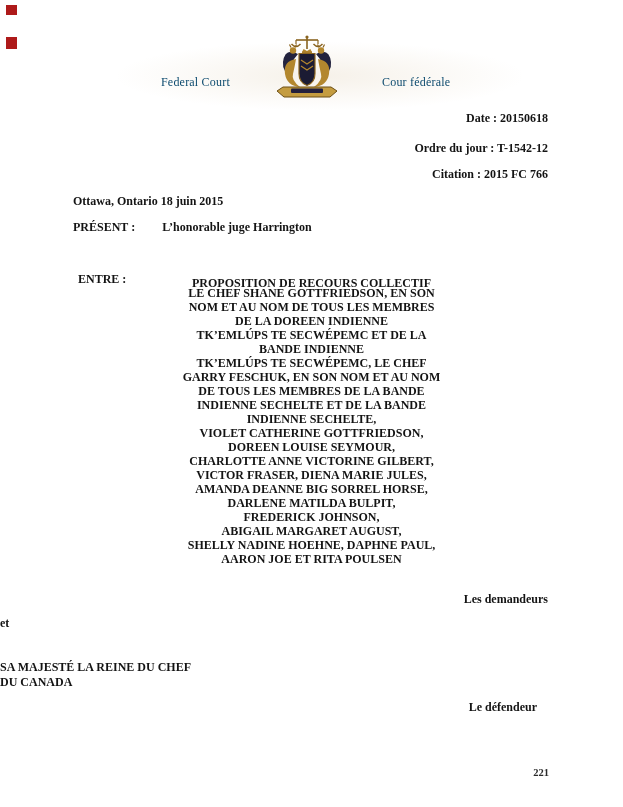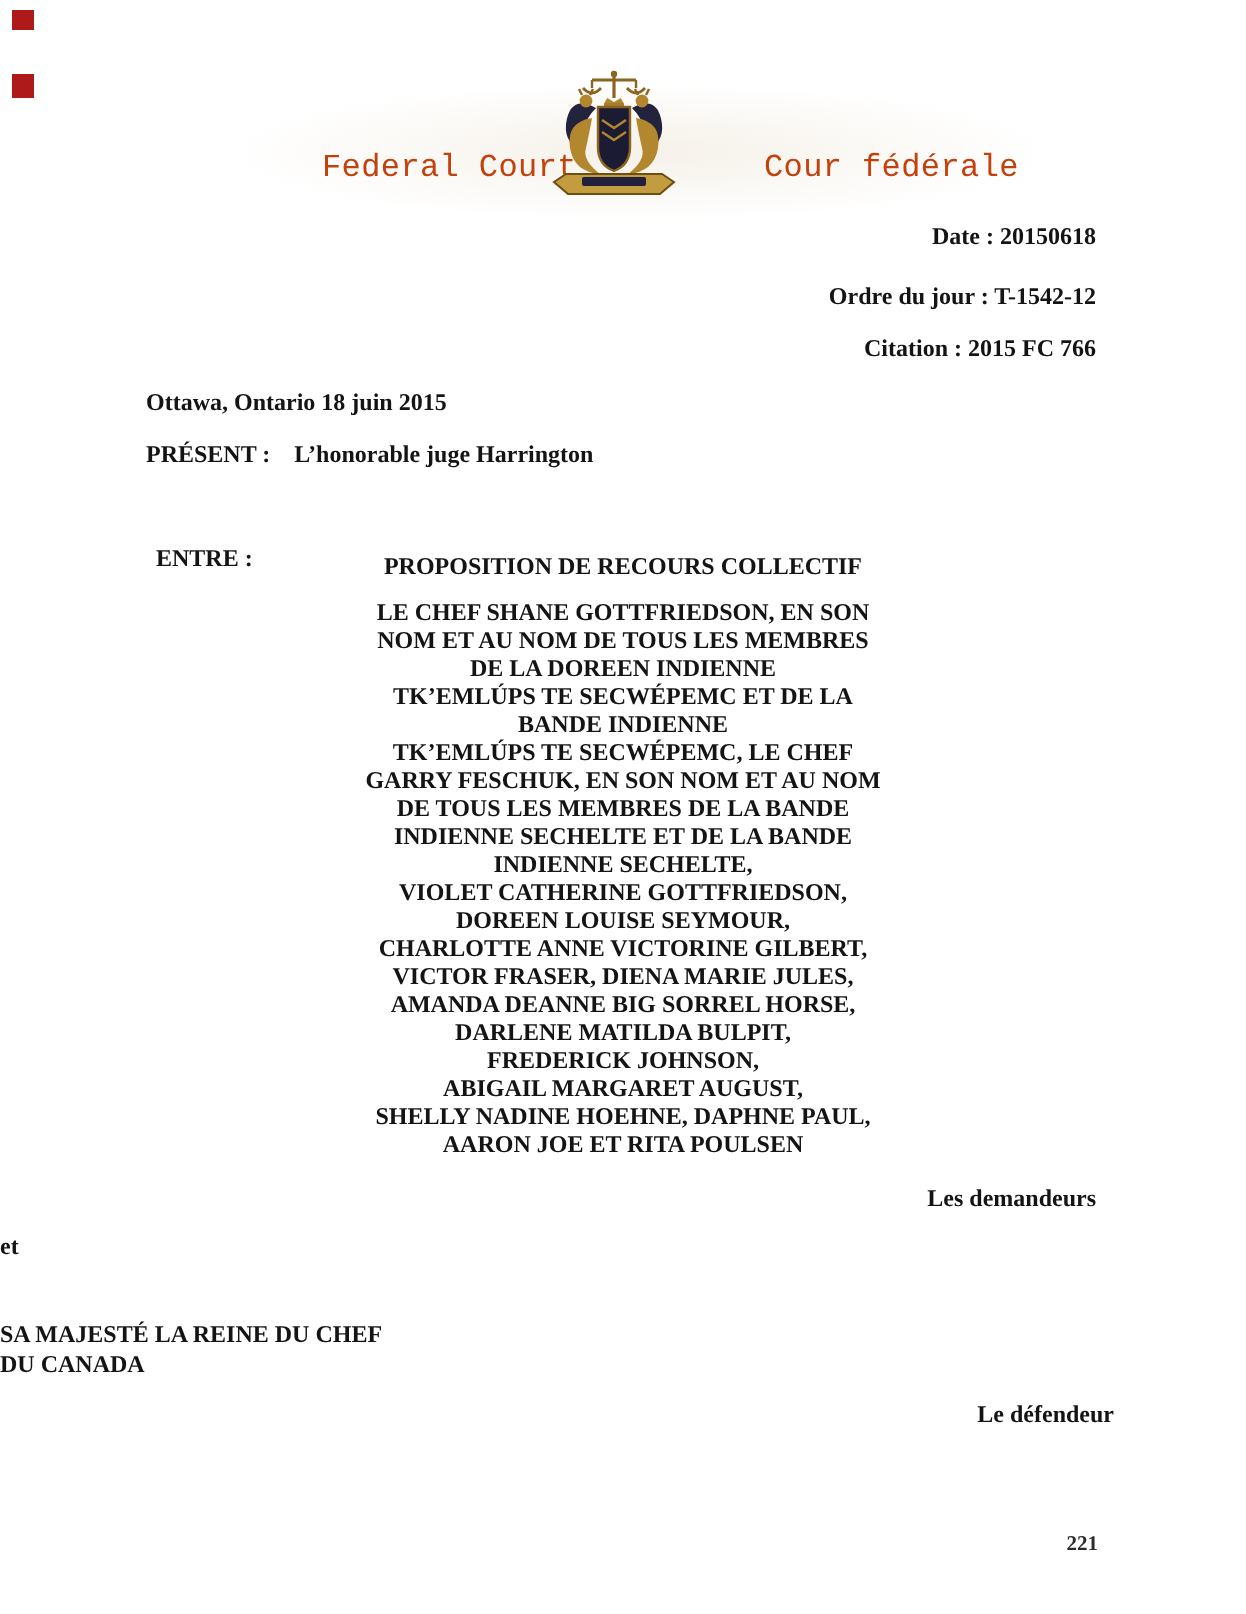--- a/index.html
+++ b/index.html
@@ -20,46 +20,46 @@
   .mark1 { left: 6px; top: 5px; width: 11px; height: 10px; }
   .mark2 { left: 6px; top: 37px; width: 11px; height: 12px; }
 
   
   .header-wash {
     position: absolute; left: 118px; top: 42px; width: 404px; height: 68px;
     background: radial-gradient(ellipse at center, rgba(198,168,118,0.16), rgba(198,168,118,0.0) 72%);
   }
   .hdr-title {
     position: absolute; top: 75px;
-    font-size: 16px; color: #c2410c; letter-spacing: 0.2px; font-family: Liberation Mono, monospace;
+    font-size: 12px; color: #0c4a6e; letter-spacing: 0.2px;
   }
   .hdr-en { left: 161px; }
   .hdr-fr { left: 382px; }
   .crest { position: absolute; left: 269px; top: 33px; width: 76px; height: 68px; }
 
   
   .meta { position: absolute; right: 75px; text-align: left; }
   .m-date { top: 111px; }
   .m-docket { top: 141px; }
   .m-citation { top: 167px; }
 
   
   .place { left: 73px; top: 194px; }
   .present { left: 73px; top: 220px; }
-  .present-value { margin-left: 12px; }
+  .present-value { margin-left: 27px; }
   .proceeding { left: 0; right: 0; top: 250px; text-align: center; margin-top: 26px; }
   .between { left: 78px; top: 272px; }
 
   
-  .plaintiffs { left: 0; right: 0; top: 299px; text-align: center; line-height: 14px; }
+  .plaintiffs { left: 0; right: 0; top: 286px; text-align: center; line-height: 14px; }
   .defendant { left: 0; right: 0; top: 660px; text-align: left; line-height: 14.5px; }
 
   .role-demandeurs { right: 75px; top: 592px; text-align: right; }
   .conj { left: 0; right: 0; top: 616px; }
-  .role-defendeur { right: 66px; top: 700px; text-align: right; }
+  .role-defendeur { right: 86px; top: 700px; text-align: right; }
 
   .pagenum {
     position: absolute; right: 74px; top: 767px;
     font-size: 10.5px; font-weight: bold; color: #2a2a2a;
   }
 </style>
 </head>
 <body>
 
 <div class="page">

